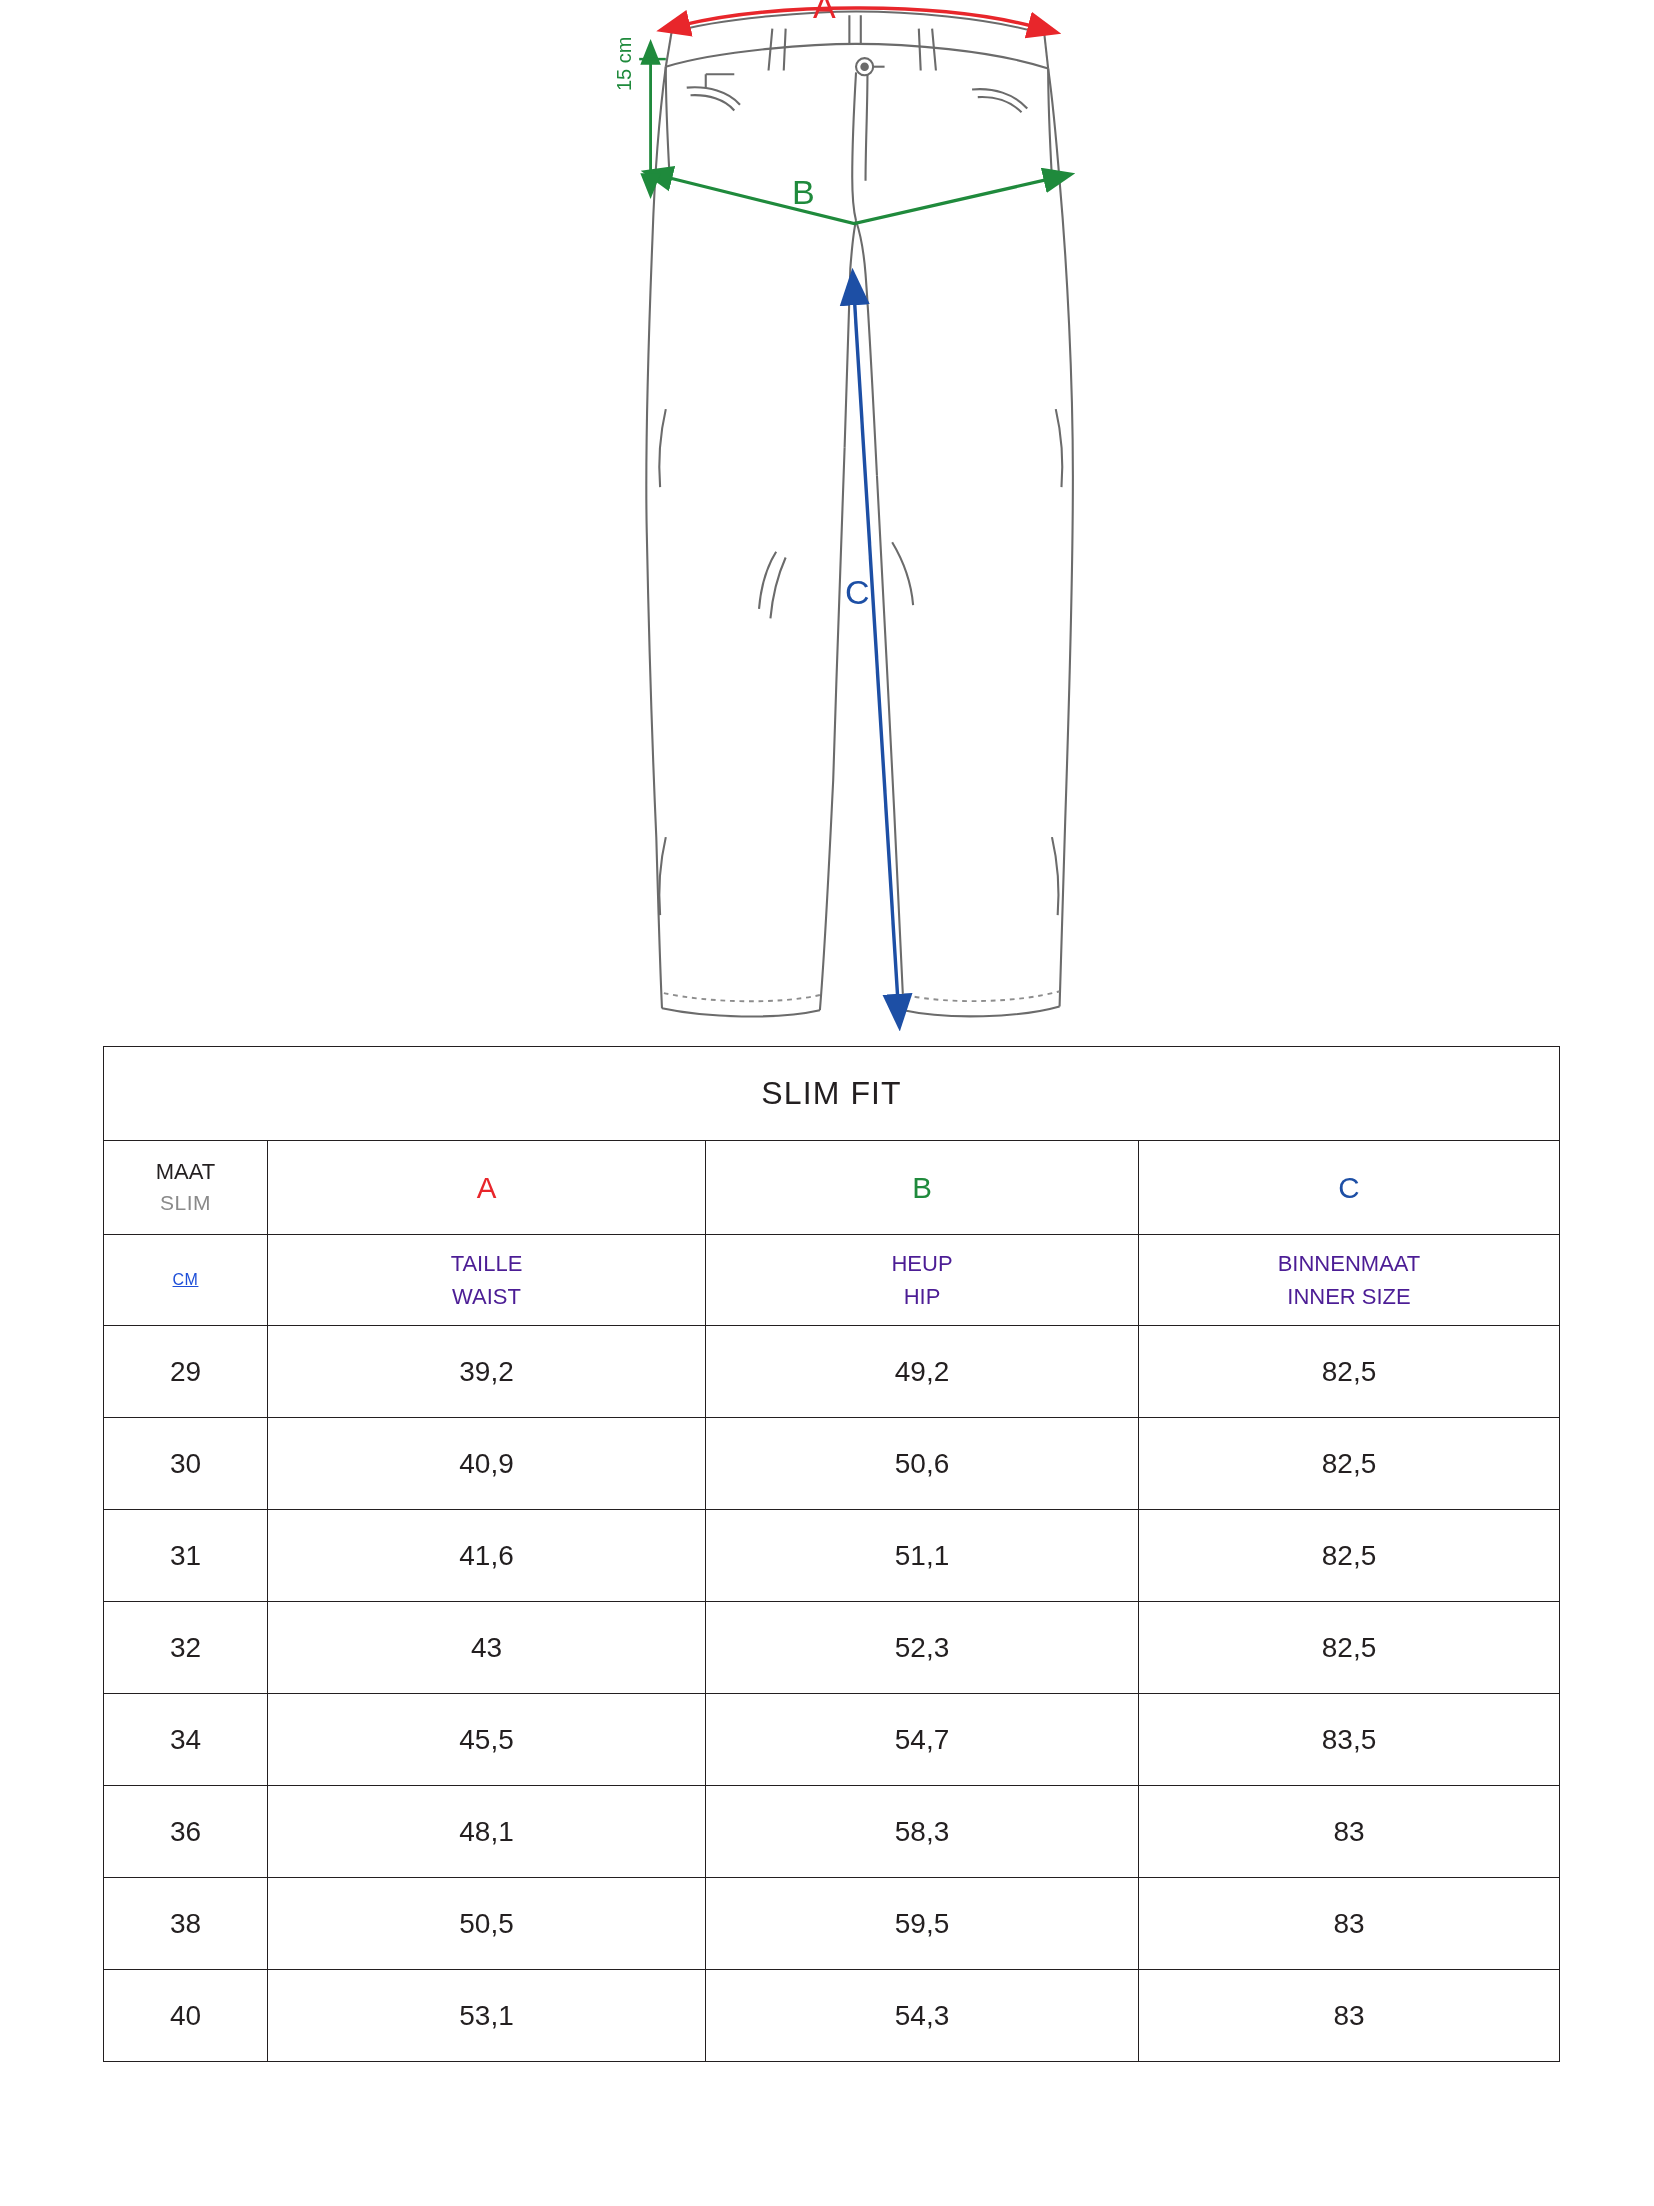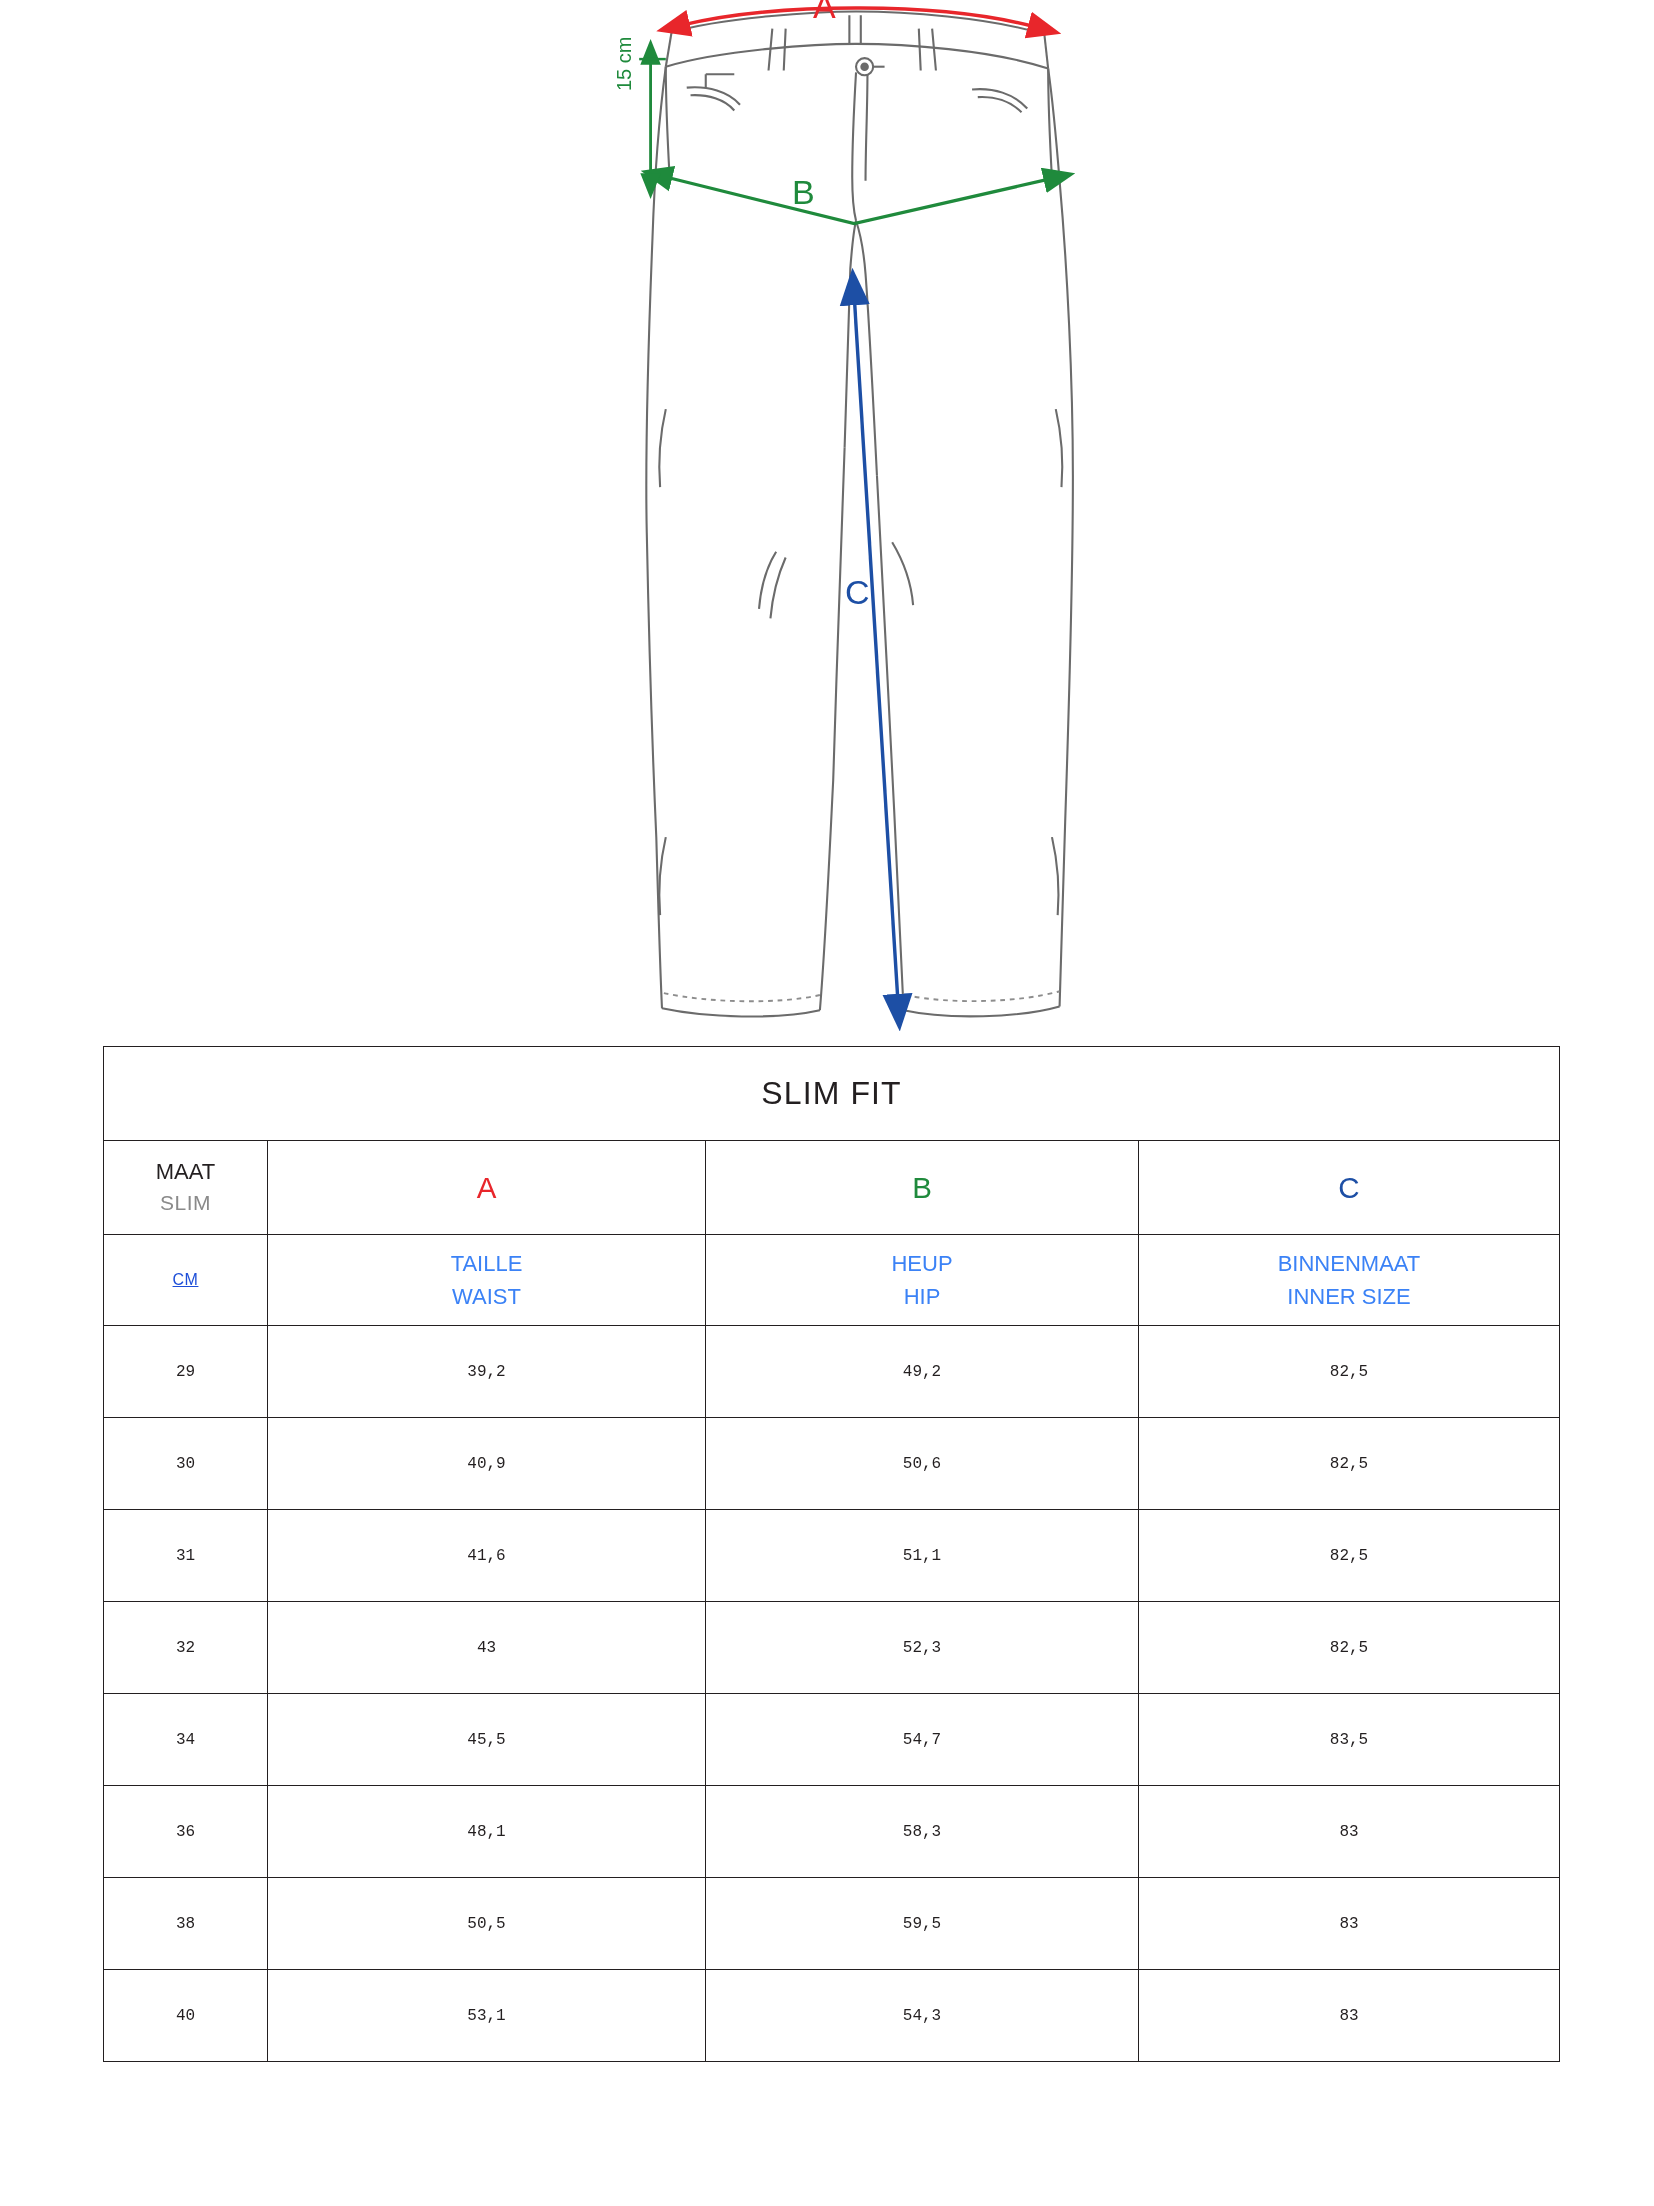--- a/index.html
+++ b/index.html
@@ -102,27 +102,26 @@
     height: 88px;
     font-size: 16px;
     color: #1d4ed8;
     letter-spacing: 0.5px;
     text-decoration: underline;
   }
   .hdr-sub {
     height: 88px;
     font-size: 22px;
     line-height: 1.5;
-    color: #3b82f6;
+    color: #4c1d95;
   }
   .data-row td {
     height: 89px;
-    font-size: 16px;
+    font-size: 28px;
     color: #231f20;
-    font-family: Liberation Mono, monospace;
   }
 </style>
 </head>
 <body>
 
 <div id="diagram-area">
 
   <svg id="jeans-svg" width="1655" height="1037" viewBox="0 0 1740 1090">
 
     <g fill="none" stroke="#6b6b6b" stroke-width="2.2">

